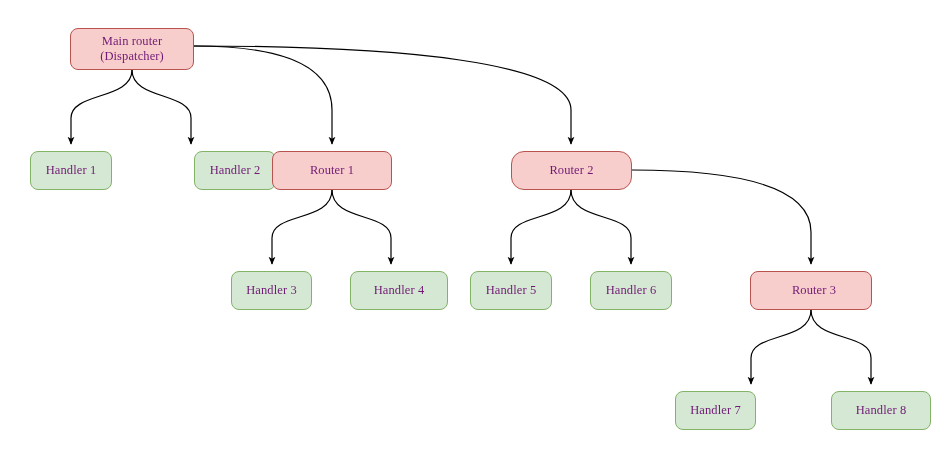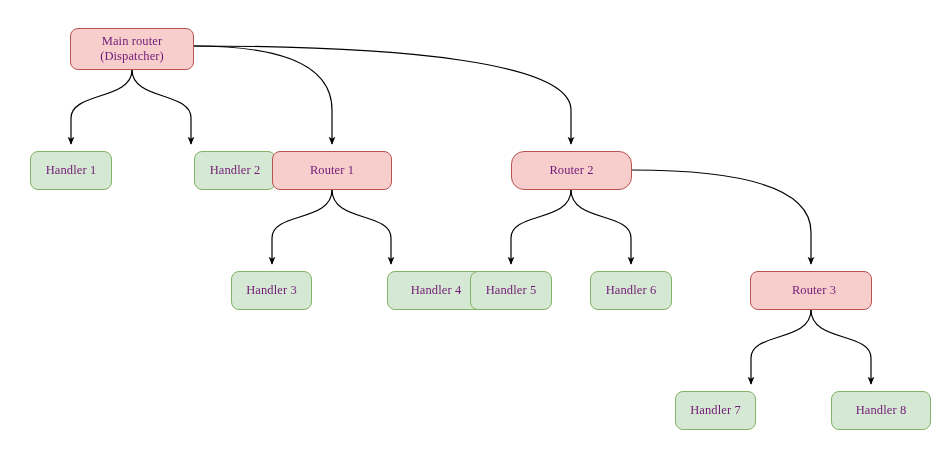--- a/index.html
+++ b/index.html
@@ -92,21 +92,21 @@
       </div>
       <div class="node node-router" style="left: 272px; top: 151px; width: 120px; height: 39px;">
         <span class="node-label">Router 1</span>
       </div>
       <div class="node node-router" style="left: 511px; top: 151px; width: 121px; height: 39px; border-radius: 13px;">
         <span class="node-label">Router 2</span>
       </div>
       <div class="node node-handler" style="left: 231px; top: 271px; width: 81px; height: 39px;">
         <span class="node-label">Handler 3</span>
       </div>
-      <div class="node node-handler" style="left: 350px; top: 271px; width: 98px; height: 39px; margin-left: 37px;">
+      <div class="node node-handler" style="left: 350px; top: 271px; width: 98px; height: 39px;">
         <span class="node-label">Handler 4</span>
       </div>
       <div class="node node-handler" style="left: 470px; top: 271px; width: 82px; height: 39px;">
         <span class="node-label">Handler 5</span>
       </div>
       <div class="node node-handler" style="left: 590px; top: 271px; width: 82px; height: 39px;">
         <span class="node-label">Handler 6</span>
       </div>
       <div class="node node-router" style="left: 750px; top: 271px; width: 122px; height: 39px; padding-left: 6px;">
         <span class="node-label">Router 3</span>

